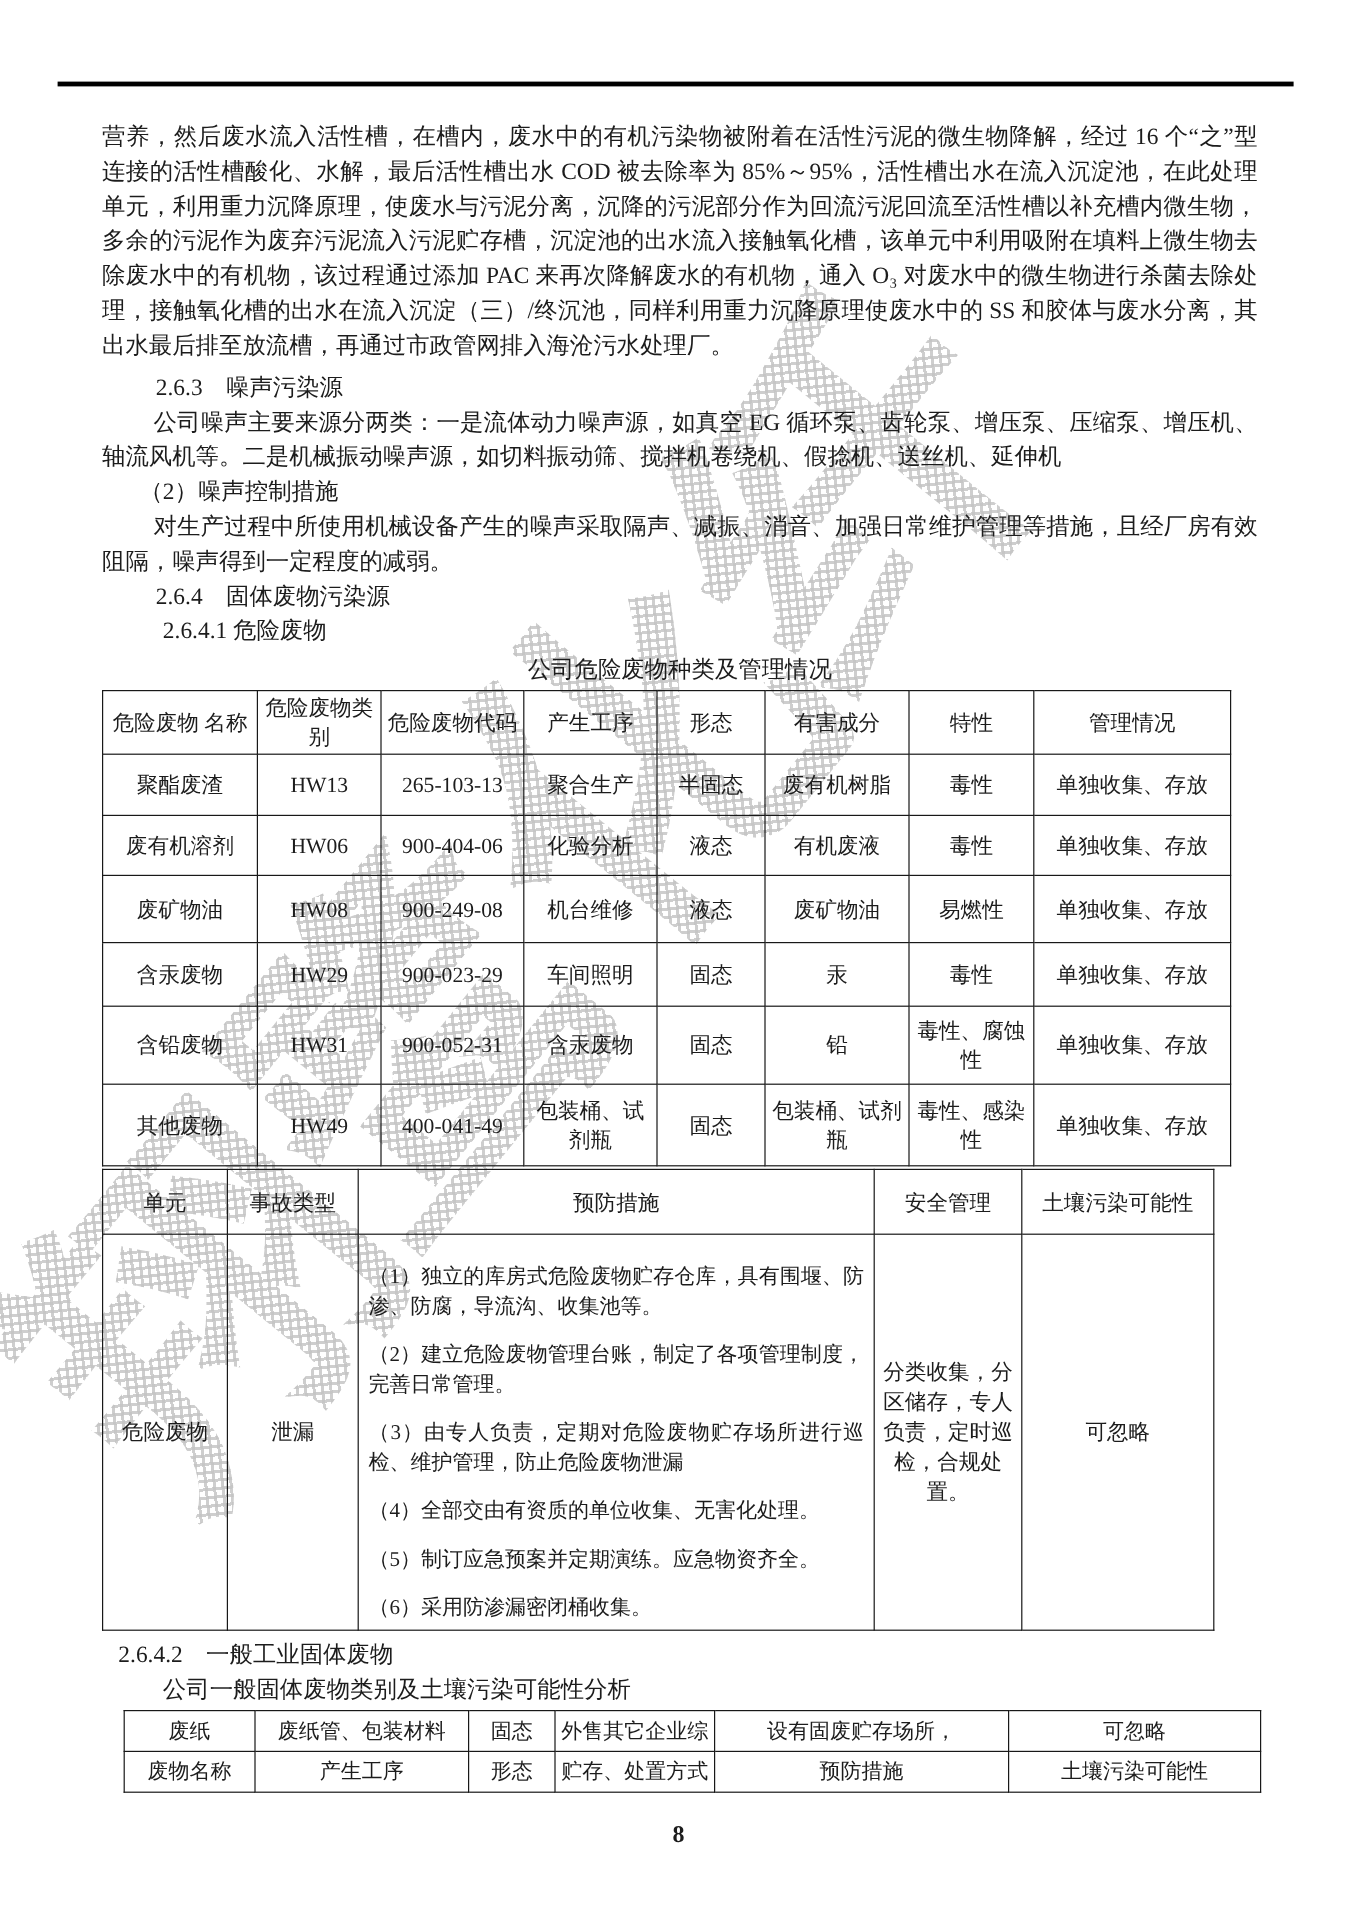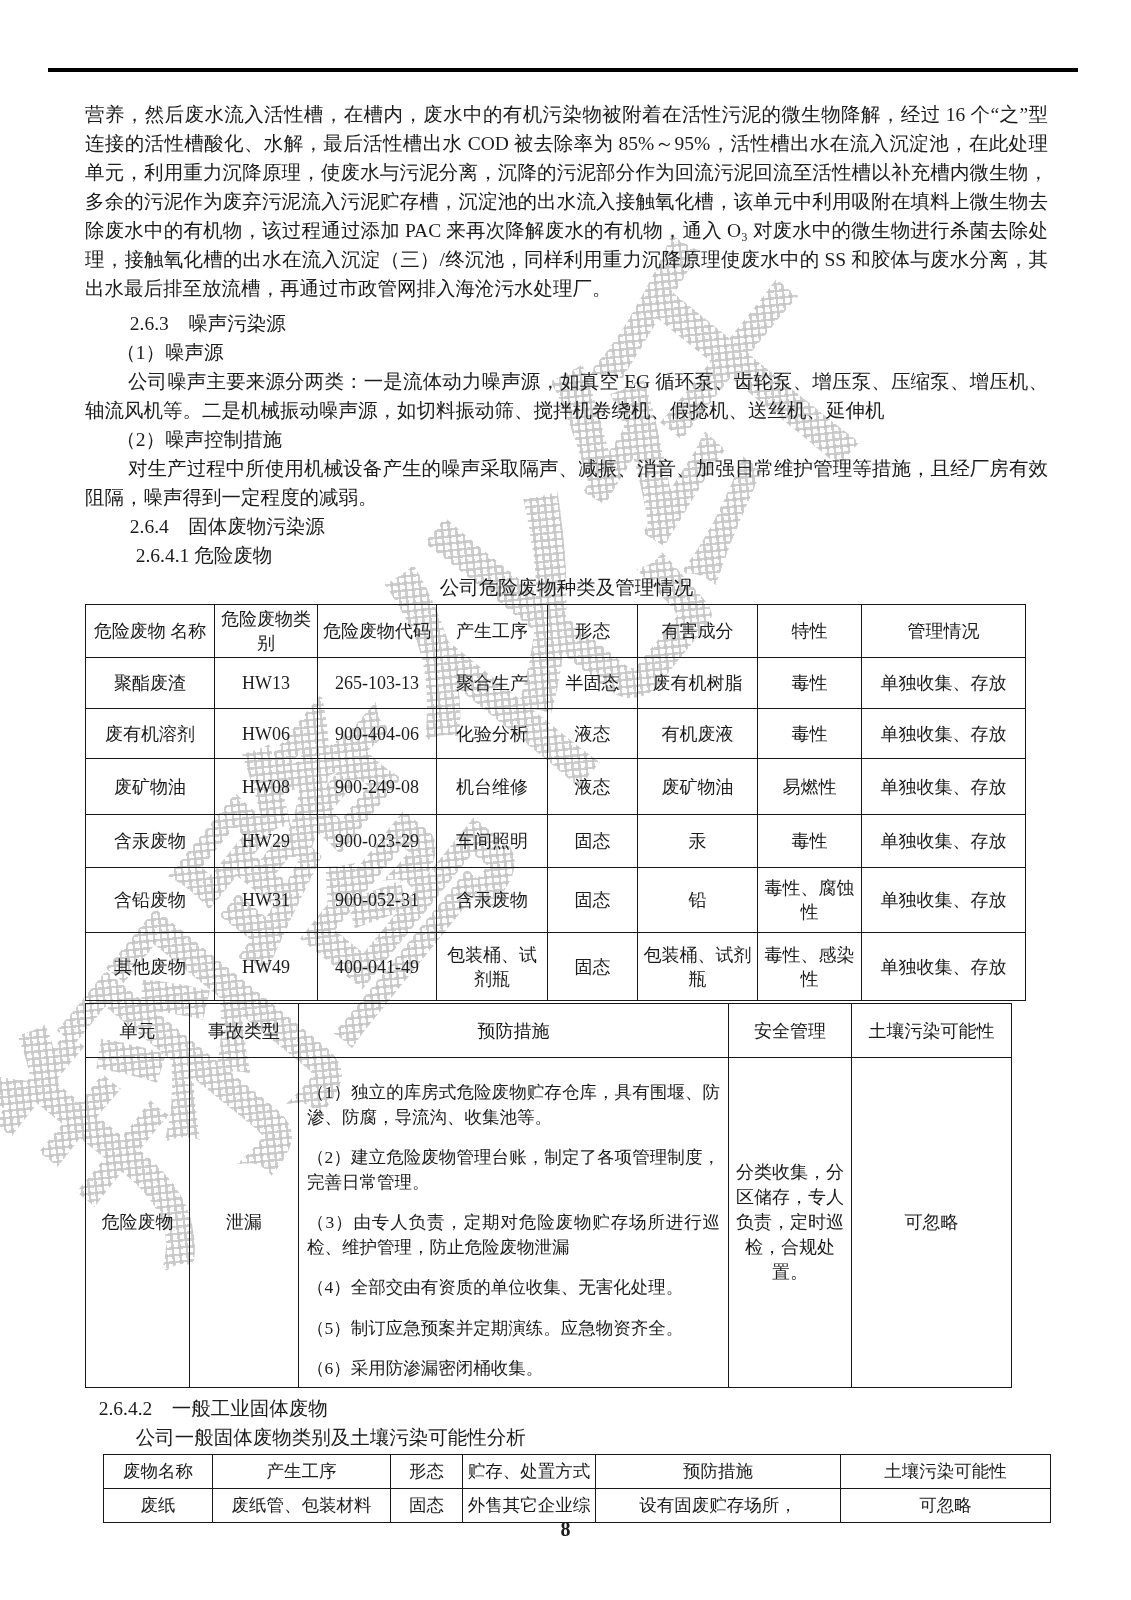--- a/index.html
+++ b/index.html
@@ -55,21 +55,20 @@
 
 <div class="page">
   <div class="top-rule"></div>
   <div class="watermark">翔鹭化纤</div>
 
   <div class="content">
 
     <p class="para-first">营养，然后废水流入活性槽，在槽内，废水中的有机污染物被附着在活性污泥的微生物降解，经过 16 个“之”型连接的活性槽酸化、水解，最后活性槽出水 COD 被去除率为 85%～95%，活性槽出水在流入沉淀池，在此处理单元，利用重力沉降原理，使废水与污泥分离，沉降的污泥部分作为回流污泥回流至活性槽以补充槽内微生物，多余的污泥作为废弃污泥流入污泥贮存槽，沉淀池的出水流入接触氧化槽，该单元中利用吸附在填料上微生物去除废水中的有机物，该过程通过添加 PAC 来再次降解废水的有机物，通入 O₃ 对废水中的微生物进行杀菌去除处理，接触氧化槽的出水在流入沉淀（三）/终沉池，同样利用重力沉降原理使废水中的 SS 和胶体与废水分离，其出水最后排至放流槽，再通过市政管网排入海沧污水处理厂。</p>
 
     <p class="heading mt6">2.6.3　噪声污染源</p>
-    <p class="list-item">（1）噪声源</p>
     <p class="indent2">公司噪声主要来源分两类：一是流体动力噪声源，如真空 EG 循环泵、齿轮泵、增压泵、压缩泵、增压机、轴流风机等。二是机械振动噪声源，如切料振动筛、搅拌机卷绕机、假捻机、送丝机、延伸机</p>
     <p class="list-item">（2）噪声控制措施</p>
     <p class="indent2">对生产过程中所使用机械设备产生的噪声采取隔声、减振、消音、加强日常维护管理等措施，且经厂房有效阻隔，噪声得到一定程度的减弱。</p>
 
     <p class="heading">2.6.4　固体废物污染源</p>
     <p class="heading-sub">2.6.4.1 危险废物</p>
 
     <p class="caption-center">公司危险废物种类及管理情况</p>
 
     <table class="t1">
@@ -198,34 +197,34 @@
       <colgroup>
         <col style="width:109px">
           <col style="width:178px">
           <col style="width:72px">
         <col style="width:133px">
           <col style="width:245px">
           <col style="width:210px">
       </colgroup>
       <tbody>
           <tr style="height:34px">
+        <td>废纸</td>
+        <td>废纸管、包装材料</td>
+        <td>固态</td>
+        <td>外售其它企业综</td>
+        <td>设有固废贮存场所，</td>
+        <td>可忽略</td>
+      </tr>
+      <tr style="height:34px">
         <th>废物名称</th>
         <th>产生工序</th>
         <th>形态</th>
         <th>贮存、处置方式</th>
         <th>预防措施</th>
         <th>土壤污染可能性</th>
       </tr>
-      <tr style="height:34px">
-        <td>废纸</td>
-        <td>废纸管、包装材料</td>
-        <td>固态</td>
-        <td>外售其它企业综</td>
-        <td>设有固废贮存场所，</td>
-        <td>可忽略</td>
-      </tr>
     </tbody>
       </table>
 
   </div>
 
   <div class="page-number">8</div>
 </div>
 
 </body></html>

